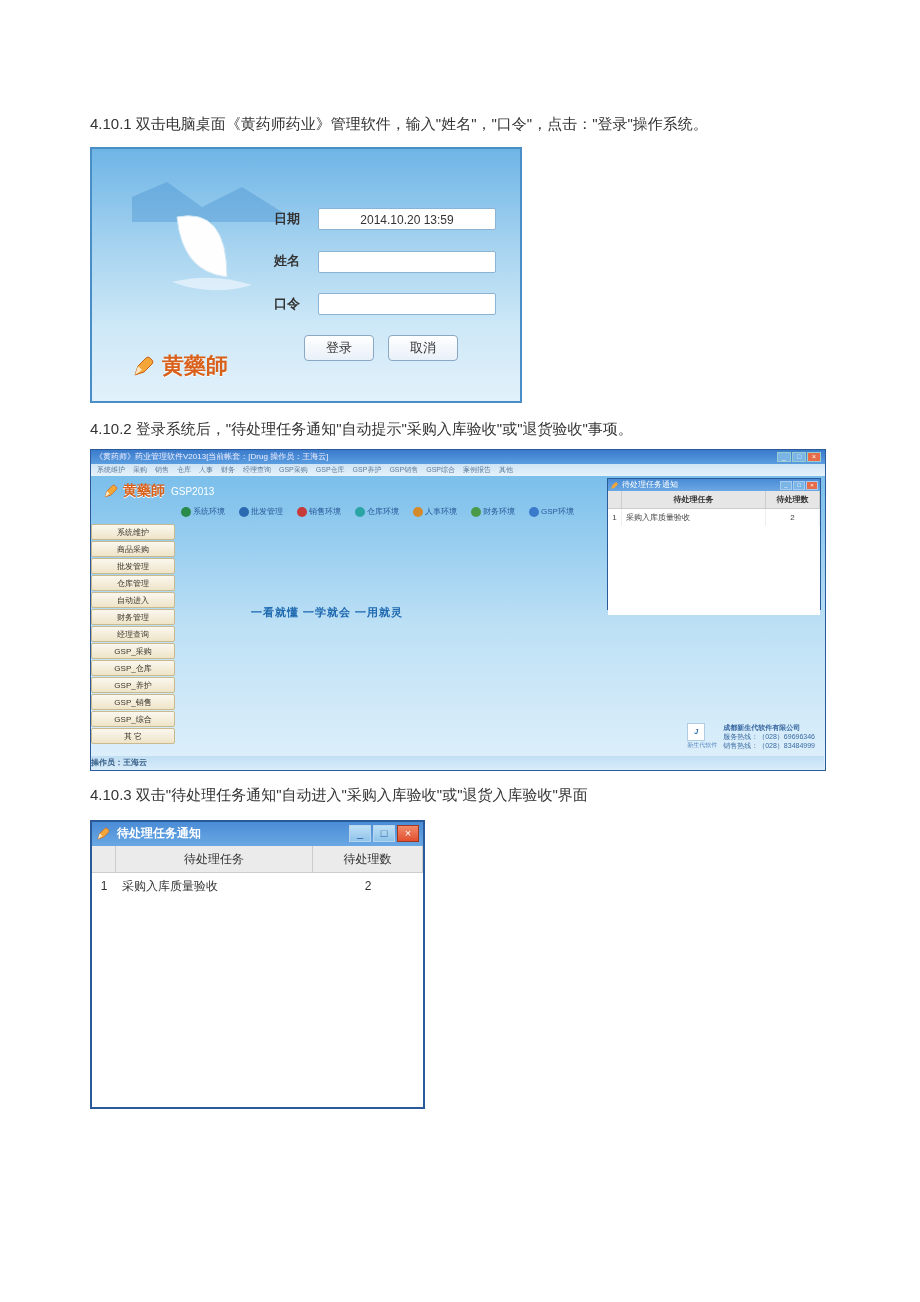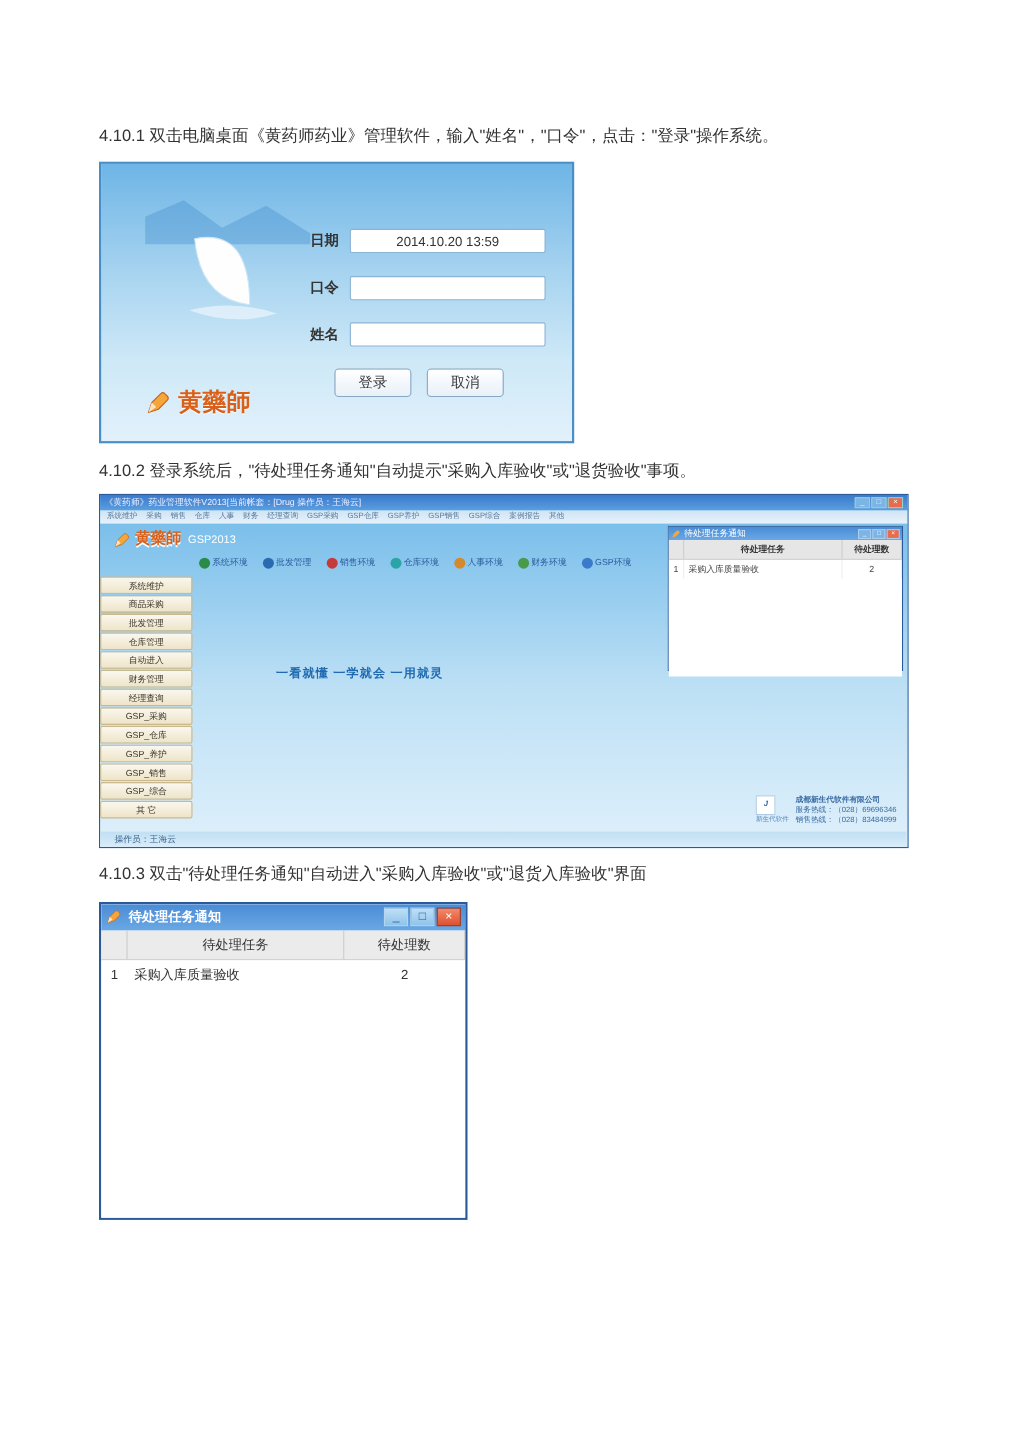--- a/index.html
+++ b/index.html
@@ -8,42 +8,42 @@
 
 
 .login-box { width: 432px; height: 256px; border: 2px solid #4a8ec8; background: linear-gradient(#6eb5e6, #a8d4f0 40%, #cde8f7 70%, #e2f1fb); position: relative; margin-bottom: 12px; margin-top: 8px; overflow: hidden; }
 .login-sail { position: absolute; left: 30px; top: 28px; width: 170px; height: 145px; }
 .login-sail svg { width: 100%; height: 100%; }
 .login-brand { position: absolute; left: 40px; bottom: 14px; display: flex; align-items: center; gap: 6px; }
 .brand-icon { width: 24px; height: 24px; }
 .brand-text { color: #d9601a; font-weight: bold; font-size: 22px; font-family: "KaiTi","STKaiti",serif; text-shadow: 0 1px 0 #fff; }
 .login-form { position: absolute; right: 24px; top: 58px; width: 230px; font-size: 13px; color: #333; }
 .form-row { display: flex; align-items: center; margin-bottom: 18px; }
-.form-row label { width: 42px; text-align: right; margin-right: 10px; font-weight: bold; }
+.form-row label { width: 42px; text-align: center; margin-right: 10px; font-weight: bold; }
 .tf { flex: 1; height: 22px; background: #fff; border: 1px solid #8bb3d4; font-size: 12px; text-align: center; line-height: 22px; border-radius: 2px; }
 .btn-row { display: flex; gap: 14px; justify-content: center; margin-top: 6px; }
 .win-btn { width: 70px; height: 26px; border: 1px solid #8aa7c4; border-radius: 4px; background: linear-gradient(#fff,#e8f0f8); font-size: 13px; text-align: center; line-height: 24px; cursor: pointer; }
 
 
 .app { width: 736px; height: 322px; border: 1px solid #2a5a9a; background: linear-gradient(#6fb9e9,#bde0f5 55%,#dff0fb); position: relative; font-size: 10px; margin-bottom: 10px; margin-top: 6px; overflow: hidden; }
 .app-titlebar { height: 14px; background: linear-gradient(#3a7acc,#5b9ee0); display: flex; align-items: center; padding: 0 4px; color: #eef; font-size: 8px; justify-content: space-between; }
 .tb-right { display: flex; gap: 1px; }
 .tb-btn { width: 14px; height: 10px; border: 1px solid #9cc; background: #7ab5e6; font-size: 7px; text-align: center; line-height: 8px; }
 .tb-close { background: #e86b4a; color: #fff; }
 .app-menu { height: 12px; background: linear-gradient(#cfe4f4,#e6f2fb); font-size: 7px; color: #5a7a9a; padding-left: 6px; display: flex; gap: 8px; align-items: center; }
 .app-brand { position: absolute; left: 12px; top: 28px; display: flex; align-items: center; gap: 4px; }
 .app-brand .brand-text2 { color: #d9601a; font-family: "KaiTi",serif; font-size: 14px; font-weight: bold; text-shadow: 0 1px 0 #fff; }
 .app-brand .brand-suffix { color: #fff; font-size: 10px; margin-left: 2px; }
 .app-toolbar { position: absolute; top: 54px; left: 90px; display: flex; gap: 14px; font-size: 8px; color: #2a5a9a; }
 .tool-item { display: flex; align-items: center; gap: 2px; }
 .tool-dot { width: 10px; height: 10px; border-radius: 50%; }
 .app-side { position: absolute; left: 0; top: 74px; width: 84px; }
 .side-item { height: 16px; background: linear-gradient(#faf7ee,#eee4c8); border: 1px solid #c9b98e; border-radius: 2px; margin-bottom: 1px; font-size: 8px; color: #3a342a; text-align: center; line-height: 15px; }
 .app-slogan { position: absolute; left: 160px; top: 152px; color: #206ab0; font-size: 11px; font-weight: bold; letter-spacing: 1px; }
-.app-footer { position: absolute; bottom: 0; left: 0; right: 1px; height: 14px; background: linear-gradient(#c1dff3,#d9ecfa); font-size: 8px; color: #3a628a; padding-left: 13px; line-height: 14px; }
+.app-footer { position: absolute; bottom: 0; left: 0; right: 1px; height: 14px; background: linear-gradient(#c1dff3,#d9ecfa); font-size: 8px; color: #3a628a; padding-left: 0; line-height: 14px; font-weight: bold; }
 .app-company { position: absolute; right: 10px; bottom: 20px; font-size: 7px; color: #3a6aa2; line-height: 1.3; text-align: left; display: flex; gap: 6px; align-items: flex-start; }
 .clogo { width: 18px; height: 18px; border: 1px solid #b0cbe2; background: #fff; display:flex;align-items:center;justify-content:center;color:#2a6ab0;font-style:italic;font-weight:bold; }
 .clabel { font-size:6px; color:#5a8ac0; text-align:center; margin-top:1px;}
 
 
 .mini-notice { position: absolute; right: 4px; top: 28px; width: 214px; height: 132px; border: 1px solid #2a5a9a; background: #fff; font-size: 8px; }
 .mini-titlebar { height: 12px; background: linear-gradient(#4a8cd6,#6aa8e4); display: flex; align-items: center; justify-content: space-between; padding: 0 2px; color: #fff; }
 .mini-titletext { display: flex; align-items: center; gap: 3px; }
 .mini-tb-btns { display: flex; gap:1px; }
 .mini-tb-b { width:12px; height:9px; border:1px solid #ace; background:#7ab5e6; font-size:6px; text-align:center;line-height:7px; }
@@ -91,25 +91,25 @@
         </svg>
     </span>
     <span class="brand-text">黄藥師</span>
   </div>
   <div class="login-form">
     <div class="form-row">
       <label>日期</label>
       <div class="tf">2014.10.20  13:59</div>
     </div>
     <div class="form-row">
+      <label>姓名</label>
+      <div class="tf"></div>
+    </div>
+    <div class="form-row">
       <label>口令</label>
-      <div class="tf"></div>
-    </div>
-    <div class="form-row">
-      <label>姓名</label>
       <div class="tf"></div>
     </div>
     <div class="btn-row">
       <div class="win-btn">登录</div>
       <div class="win-btn">取消</div>
     </div>
   </div>
 </div>
 
 <p class="para">4.10.2 登录系统后，"待处理任务通知"自动提示"采购入库验收"或"退货验收"事项。</p>

